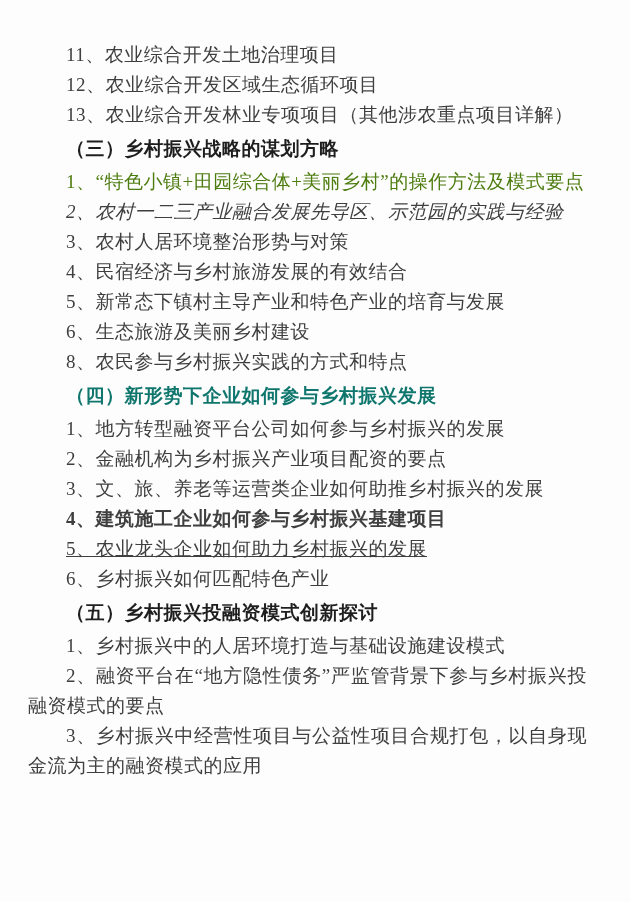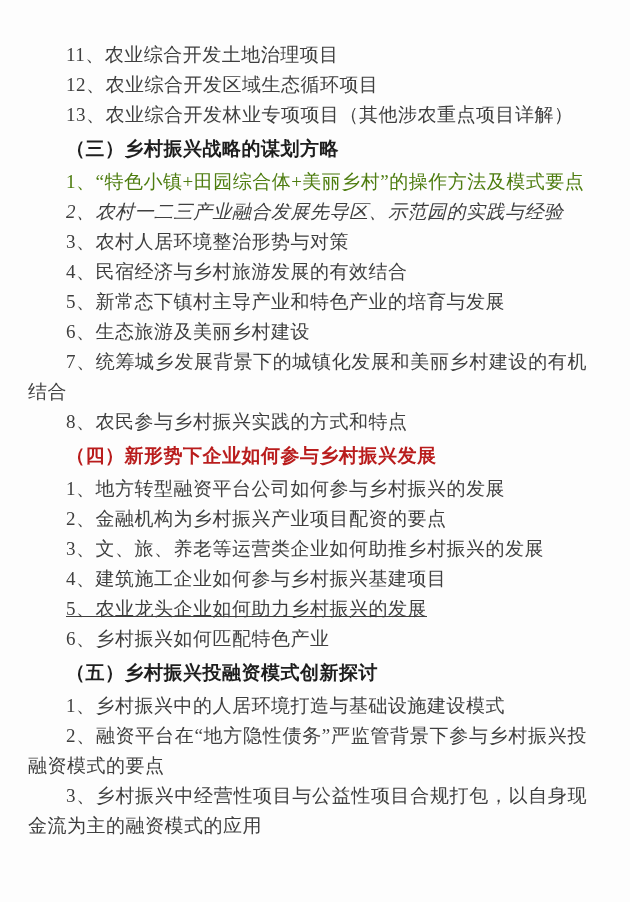--- a/index.html
+++ b/index.html
@@ -45,26 +45,25 @@
     <p class="para item" style="color: rgb(63, 63, 63);">11、农业综合开发土地治理项目</p>
     <p class="para item" style="color: rgb(63, 63, 63);">12、农业综合开发区域生态循环项目</p>
     <p class="para item" style="color: rgb(63, 63, 63);">13、农业综合开发林业专项项目（其他涉农重点项目详解）</p>
     <p class="para heading" style="color: rgb(30, 30, 30);">（三）乡村振兴战略的谋划方略</p>
     <p class="para item" style="color: #4d7c0f;">1、“特色小镇+田园综合体+美丽乡村”的操作方法及模式要点</p>
     <p class="para item" style="color: rgb(63, 63, 63); font-style: italic;">2、农村一二三产业融合发展先导区、示范园的实践与经验</p>
     <p class="para item" style="color: rgb(63, 63, 63);">3、农村人居环境整治形势与对策</p>
     <p class="para item" style="color: rgb(63, 63, 63);">4、民宿经济与乡村旅游发展的有效结合</p>
     <p class="para item" style="color: rgb(63, 63, 63);">5、新常态下镇村主导产业和特色产业的培育与发展</p>
     <p class="para item" style="color: rgb(63, 63, 63);">6、生态旅游及美丽乡村建设</p>
-    <p class="para item" style="color: rgb(63, 63, 63);">7、统筹城乡发展背景下的城镇化发展和美丽乡村建设的有机结合</p>
     <p class="para item" style="color: rgb(63, 63, 63);">8、农民参与乡村振兴实践的方式和特点</p>
-    <p class="para heading" style="color: #b91c1c;">（四）新形势下企业如何参与乡村振兴发展</p>
+    <p class="para heading" style="color: #0f766e;">（四）新形势下企业如何参与乡村振兴发展</p>
     <p class="para item" style="color: #404040;">1、地方转型融资平台公司如何参与乡村振兴的发展</p>
     <p class="para item" style="color: rgb(63, 63, 63);">2、金融机构为乡村振兴产业项目配资的要点</p>
     <p class="para item" style="color: rgb(63, 63, 63);">3、文、旅、养老等运营类企业如何助推乡村振兴的发展</p>
-    <p class="para item" style="color: rgb(63, 63, 63);">4、建筑施工企业如何参与乡村振兴基建项目</p>
+    <p class="para item" style="color: rgb(63, 63, 63); font-weight: bold;">4、建筑施工企业如何参与乡村振兴基建项目</p>
     <p class="para item" style="color: rgb(63, 63, 63); text-decoration: underline;">5、农业龙头企业如何助力乡村振兴的发展</p>
     <p class="para item" style="color: rgb(63, 63, 63);">6、乡村振兴如何匹配特色产业</p>
     <p class="para heading" style="color: rgb(30, 30, 30);">（五）乡村振兴投融资模式创新探讨</p>
     <p class="para item" style="color: rgb(63, 63, 63);">1、乡村振兴中的人居环境打造与基础设施建设模式</p>
     <p class="para item" style="color: rgb(63, 63, 63);">2、融资平台在“地方隐性债务”严监管背景下参与乡村振兴投融资模式的要点</p>
     <p class="para item" style="color: rgb(63, 63, 63);">3、乡村振兴中经营性项目与公益性项目合规打包，以自身现金流为主的融资模式的应用</p>
   </div>
 
 </body></html>

